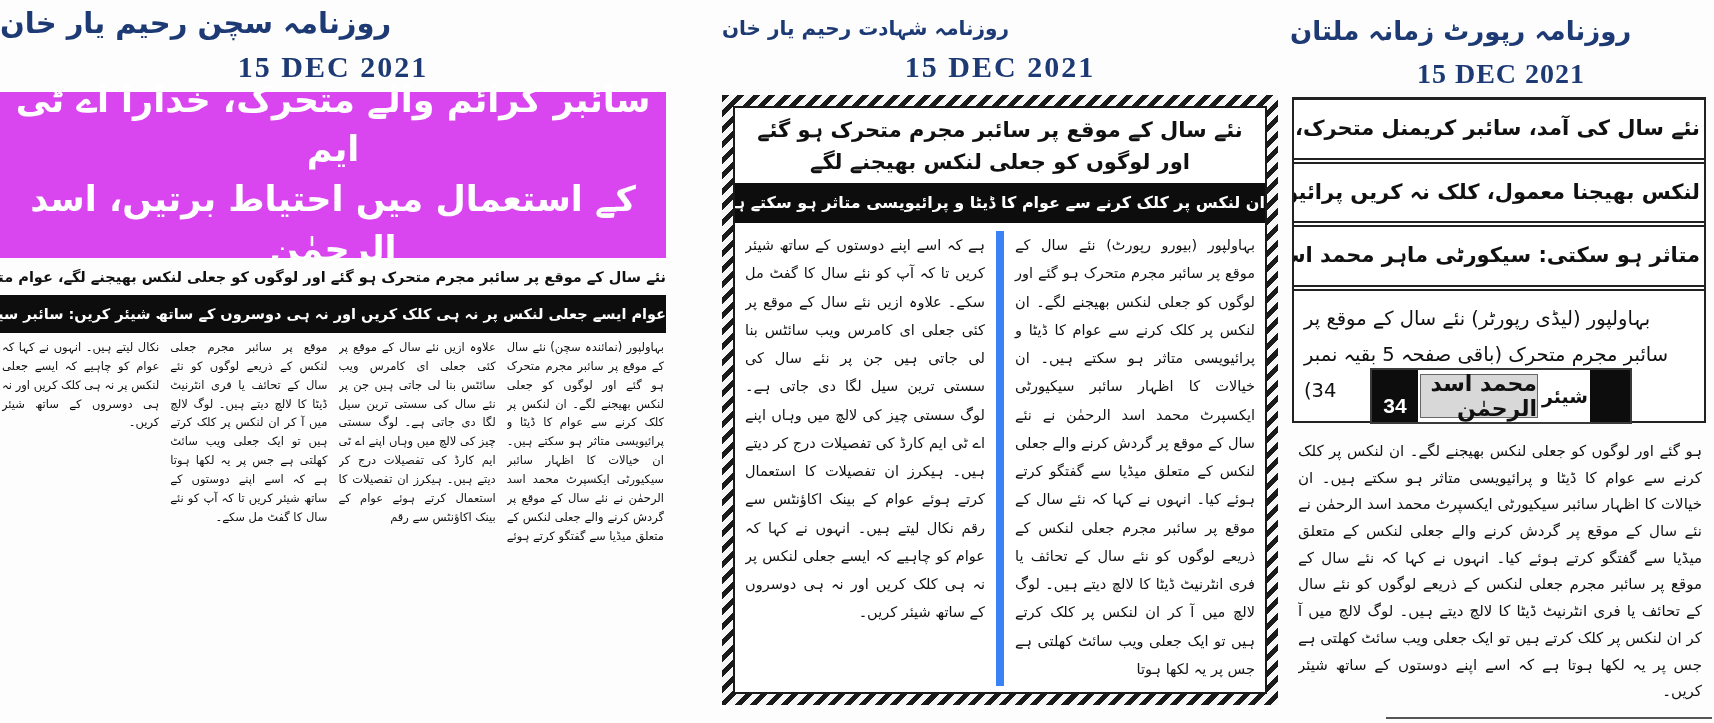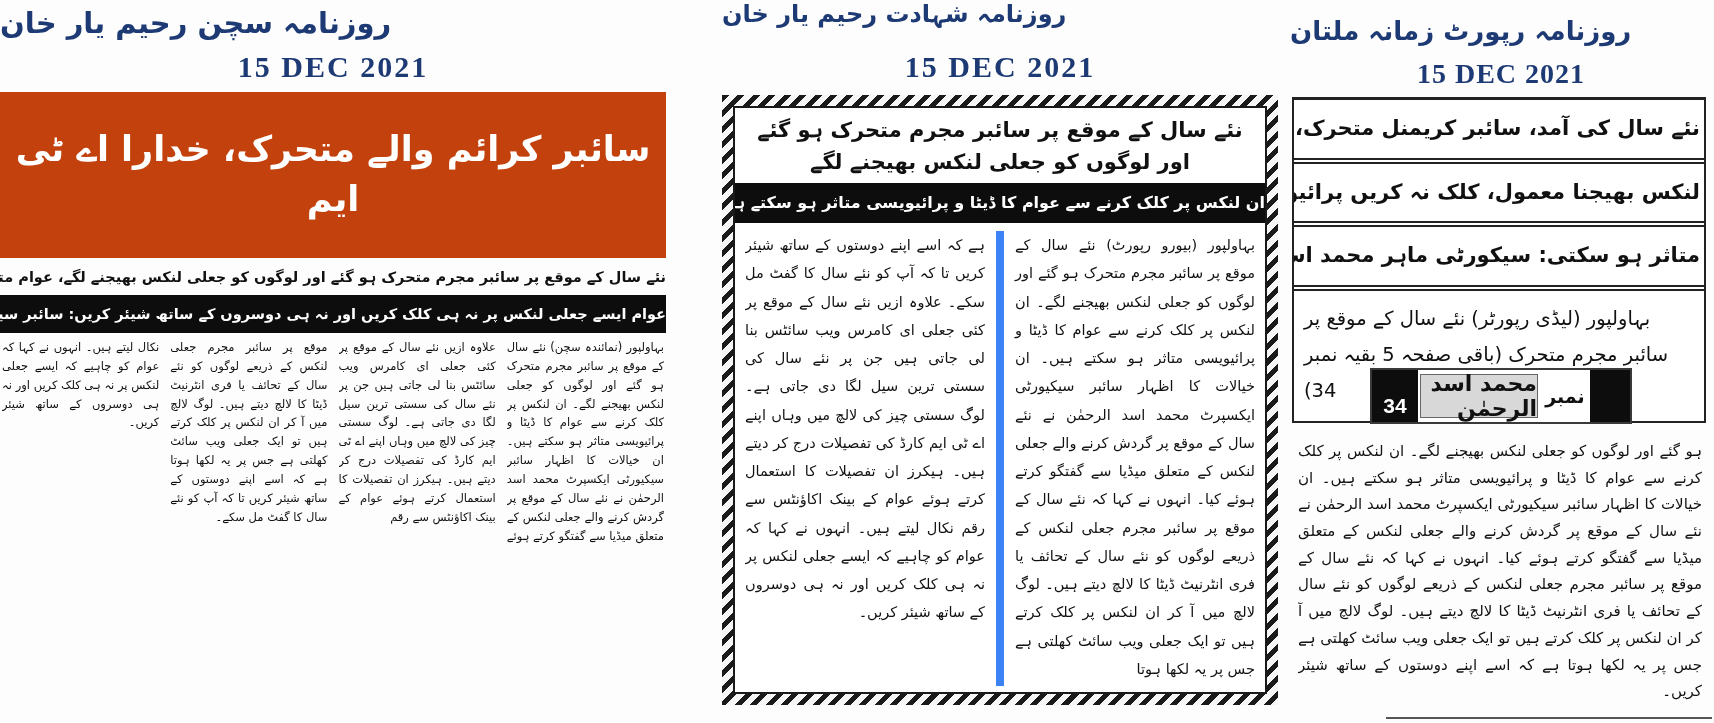--- a/index.html
+++ b/index.html
@@ -18,40 +18,40 @@
   .date{
     width:100%;text-align:center;font-weight:bold;color:var(--navy,#1d3a74);
     font-family:"Liberation Serif",serif;letter-spacing:2px;
   }
 
   
   .lc{left:0;top:0;width:666px;height:560px;}
   .lc .masthead{top:6px;font-size:29px;}
   .lc .date{top:50px;font-size:30px;}
   .lc-banner{
-    top:92px;left:0;width:666px;height:166px;background:#c2410c;color:#fff;
+    top:92px;left:0;width:666px;height:166px;background:#d946ef;color:#fff;
     display:flex;flex-direction:column;justify-content:center;align-items:center;
     font-weight:bold;font-size:35px;line-height:1.42;text-align:center;
   }
   .lc-subhead{
     top:261px;left:0;width:666px;height:32px;line-height:32px;
     font-size:14.5px;font-weight:bold;text-align:center;white-space:nowrap;overflow:hidden;
   }
   .lc-strip{
     top:295px;left:0;width:666px;height:38px;line-height:38px;background:#0d0d0d;color:#fff;
     font-size:14.5px;font-weight:bold;text-align:center;white-space:nowrap;overflow:hidden;
   }
   .lc-body{
     top:338px;left:2px;width:662px;height:208px;display:flex;gap:11px;overflow:hidden;
   }
   .lc-col{flex:1 1 0;font-size:11.5px;line-height:1.64;text-align:justify;overflow:hidden;}
 
   
   .mc{left:722px;top:0;width:556px;height:714px;}
-  .mc .masthead{top:0;font-size:24px;}
+  .mc .masthead{top:16px;font-size:20px;}
   .mc .date{top:50px;font-size:30px;}
   .mc-box{
     top:95px;left:0;width:556px;height:610px;box-sizing:border-box;
     background:repeating-linear-gradient(135deg,#1a1a1a 0 5px,#f6f6f6 5px 11px);
     padding:11px;
   }
   .mc-inner{
     background:#fff;border:2px solid #1a1a1a;width:100%;height:100%;
     box-sizing:border-box;display:flex;flex-direction:column;overflow:hidden;
   }
@@ -114,20 +114,21 @@
   }
 </style>
 </head>
 <body>
 
 <section class="clip lc">
   <div class="abs masthead urdu">روزنامہ سچن رحیم یار خان</div>
   <div class="abs date">15 DEC 2021</div>
   <div class="abs lc-banner urdu">
     <div>سائبر کرائم والے متحرک، خدارا اے ٹی ایم</div>
+    <div>کے استعمال میں احتیاط برتیں، اسد الرحمٰن</div>
   </div>
   <div class="abs lc-subhead urdu">نئے سال کے موقع پر سائبر مجرم متحرک ہو گئے اور لوگوں کو جعلی لنکس بھیجنے لگے، عوام متحرک رہیں</div>
   <div class="abs lc-strip urdu">عوام ایسے جعلی لنکس پر نہ ہی کلک کریں اور نہ ہی دوسروں کے ساتھ شیئر کریں: سائبر سیکورٹی ایکسپرٹ</div>
   <div class="abs lc-body urdu">
     <div class="lc-col">بہاولپور (نمائندہ سچن) نئے سال کے موقع پر سائبر مجرم متحرک ہو گئے اور لوگوں کو جعلی لنکس بھیجنے لگے۔ ان لنکس پر کلک کرنے سے عوام کا ڈیٹا و پرائیویسی متاثر ہو سکتے ہیں۔ ان خیالات کا اظہار سائبر سیکیورٹی ایکسپرٹ محمد اسد الرحمٰن نے نئے سال کے موقع پر گردش کرنے والے جعلی لنکس کے متعلق میڈیا سے گفتگو کرتے ہوئے کیا۔ انہوں نے کہا کہ نئے سال کے</div>
     <div class="lc-col">علاوہ ازیں نئے سال کے موقع پر کئی جعلی ای کامرس ویب سائٹس بنا لی جاتی ہیں جن پر نئے سال کی سستی ترین سیل لگا دی جاتی ہے۔ لوگ سستی چیز کی لالچ میں وہاں اپنے اے ٹی ایم کارڈ کی تفصیلات درج کر دیتے ہیں۔ ہیکرز ان تفصیلات کا استعمال کرتے ہوئے عوام کے بینک اکاؤنٹس سے رقم</div>
     <div class="lc-col">موقع پر سائبر مجرم جعلی لنکس کے ذریعے لوگوں کو نئے سال کے تحائف یا فری انٹرنیٹ ڈیٹا کا لالچ دیتے ہیں۔ لوگ لالچ میں آ کر ان لنکس پر کلک کرتے ہیں تو ایک جعلی ویب سائٹ کھلتی ہے جس پر یہ لکھا ہوتا ہے کہ اسے اپنے دوستوں کے ساتھ شیئر کریں تا کہ آپ کو نئے سال کا گفٹ مل سکے۔</div>
     <div class="lc-col">نکال لیتے ہیں۔ انہوں نے کہا کہ عوام کو چاہیے کہ ایسے جعلی لنکس پر نہ ہی کلک کریں اور نہ ہی دوسروں کے ساتھ شیئر کریں۔</div>
   </div>
 </section>
@@ -153,20 +154,20 @@
 
   <div class="abs rc-box">
     <div class="rc-line urdu">نئے سال کی آمد، سائبر کریمنل متحرک، جعلی</div>
     <div class="rc-line urdu">لنکس بھیجنا معمول، کلک نہ کریں پرائیویسی</div>
     <div class="rc-line urdu">متاثر ہو سکتی: سیکورٹی ماہر محمد اسد الرحمٰن</div>
     <div class="rc-lead urdu">بہاولپور (لیڈی رپورٹر) نئے سال کے موقع پر سائبر مجرم متحرک (باقی صفحہ 5 بقیہ نمبر 34)</div>
   </div>
 
   <div class="abs rc-contbox">
     <div class="rc-cont-block"></div>
-    <div class="rc-cont-label urdu">نمبر</div>
+    <div class="rc-cont-label urdu">شیئر</div>
     <div class="rc-cont-title urdu">محمد اسد الرحمٰن</div>
     <div class="rc-cont-num">34</div>
   </div>
 
   <div class="abs rc-conttext urdu">ہو گئے اور لوگوں کو جعلی لنکس بھیجنے لگے۔ ان لنکس پر کلک کرنے سے عوام کا ڈیٹا و پرائیویسی متاثر ہو سکتے ہیں۔ ان خیالات کا اظہار سائبر سیکیورٹی ایکسپرٹ محمد اسد الرحمٰن نے نئے سال کے موقع پر گردش کرنے والے جعلی لنکس کے متعلق میڈیا سے گفتگو کرتے ہوئے کیا۔ انہوں نے کہا کہ نئے سال کے موقع پر سائبر مجرم جعلی لنکس کے ذریعے لوگوں کو نئے سال کے تحائف یا فری انٹرنیٹ ڈیٹا کا لالچ دیتے ہیں۔ لوگ لالچ میں آ کر ان لنکس پر کلک کرتے ہیں تو ایک جعلی ویب سائٹ کھلتی ہے جس پر یہ لکھا ہوتا ہے کہ اسے اپنے دوستوں کے ساتھ شیئر کریں۔</div>
   <div class="abs rc-bottomrule"></div>
 </section>
 
 </body></html>

